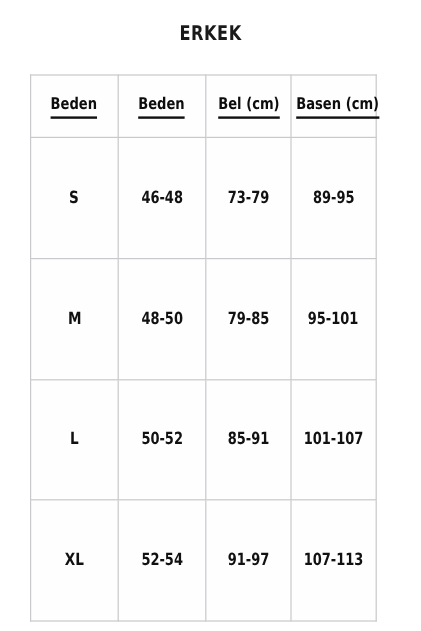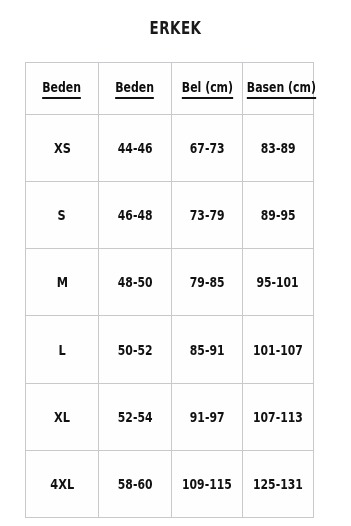--- a/index.html
+++ b/index.html
@@ -123,26 +123,20 @@
         <th>
           <span class="hdr-text">Bel (cm)</span>
         </th>
         <th>
           <span class="hdr-text">Basen (cm)</span>
         </th>
       </tr>
     </thead>
     <tbody>
       <tr>
-        <td><span class="cell-text size-label">XS</span></td>
-        <td><span class="cell-text">44-46</span></td>
-        <td><span class="cell-text">67-73</span></td>
-        <td><span class="cell-text">83-89</span></td>
-      </tr>
-      <tr>
         <td><span class="cell-text size-label">S</span></td>
         <td><span class="cell-text">46-48</span></td>
         <td><span class="cell-text">73-79</span></td>
         <td><span class="cell-text">89-95</span></td>
       </tr>
       <tr>
         <td><span class="cell-text size-label">M</span></td>
         <td><span class="cell-text">48-50</span></td>
         <td><span class="cell-text">79-85</span></td>
         <td><span class="cell-text">95-101</span></td>
@@ -152,22 +146,16 @@
         <td><span class="cell-text">50-52</span></td>
         <td><span class="cell-text">85-91</span></td>
         <td><span class="cell-text">101-107</span></td>
       </tr>
       <tr>
         <td><span class="cell-text size-label">XL</span></td>
         <td><span class="cell-text">52-54</span></td>
         <td><span class="cell-text">91-97</span></td>
         <td><span class="cell-text">107-113</span></td>
       </tr>
-      <tr>
-        <td><span class="cell-text size-label">4XL</span></td>
-        <td><span class="cell-text">58-60</span></td>
-        <td><span class="cell-text">109-115</span></td>
-        <td><span class="cell-text">125-131</span></td>
-      </tr>
 
     </tbody>
   </table>
 </div>
 
 </body></html>

